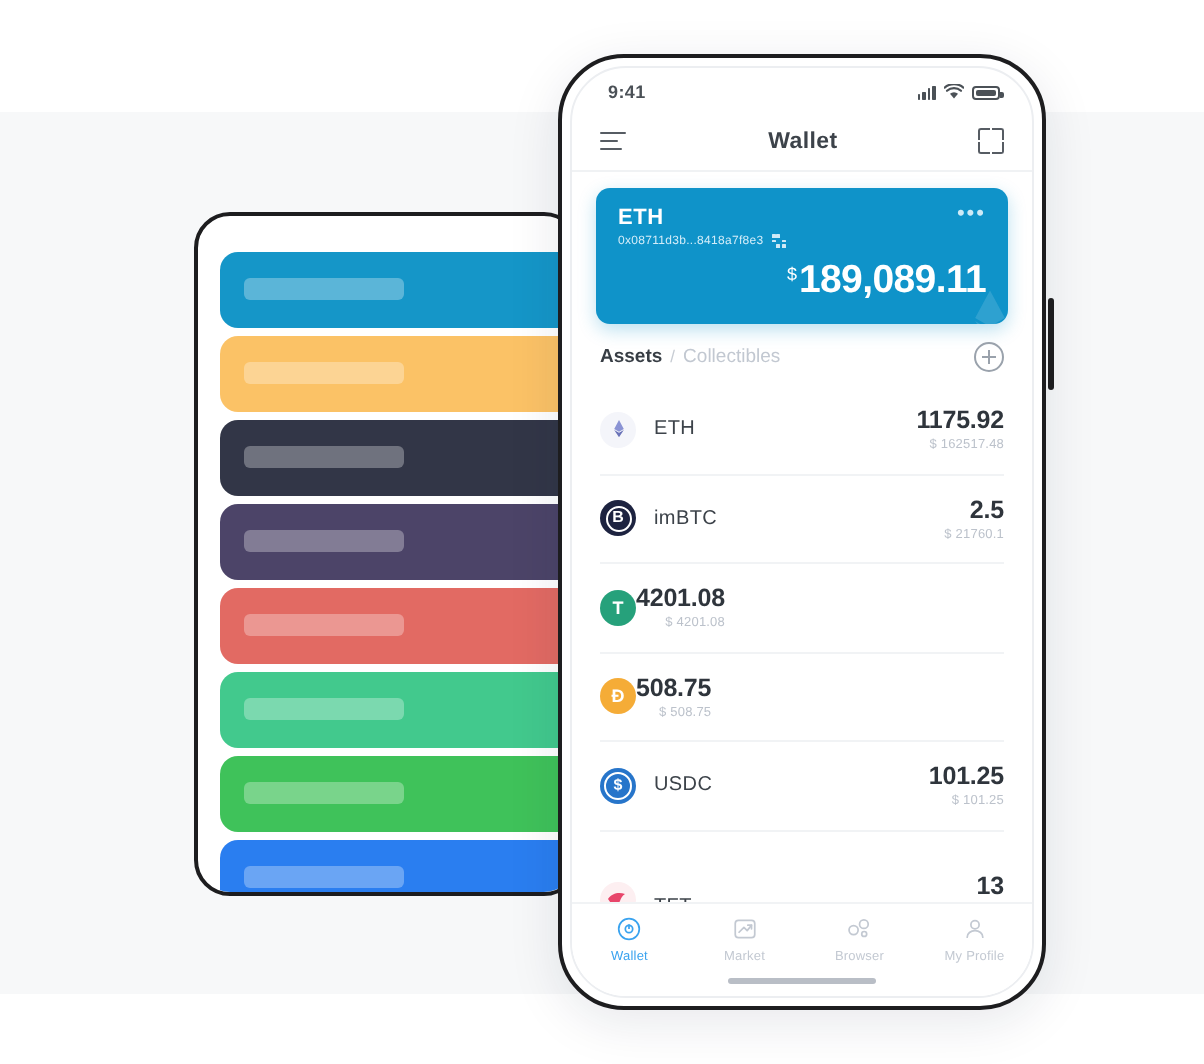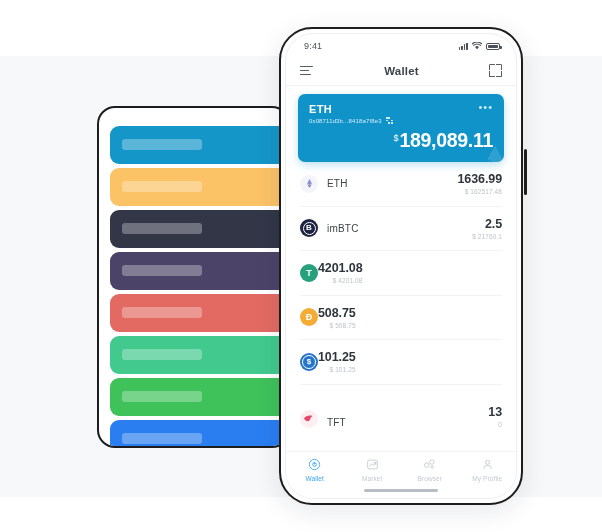--- a/index.html
+++ b/index.html
@@ -77,21 +77,21 @@
     border-radius:2px;
   }
 
   
   .statusbar{
     height:22px;
     display:flex;align-items:center;justify-content:space-between;
     padding:2px 16px 0 18px;
     box-sizing:border-box;
   }
-  .clock{font-size:9px;color:#4b5157;font-weight:normal;letter-spacing:.2px;}
+  .clock{font-size:9px;color:#4b5157;font-weight:bold;letter-spacing:.2px;}
   .sb-right{display:flex;align-items:flex-end;gap:4px;}
   .sig{display:flex;align-items:flex-end;gap:1px;height:8px;}
   .sig i{width:1.6px;background:#4b5157;border-radius:.4px;display:block;}
   .sig i:nth-child(1){height:3px;}
   .sig i:nth-child(2){height:4.5px;}
   .sig i:nth-child(3){height:6px;}
   .sig i:nth-child(4){height:7.5px;}
   .wifi svg{display:block;}
   .batt{
     width:14px;height:7px;border:1px solid #4b5157;border-radius:2px;
@@ -325,32 +325,40 @@
             <span class="bc-cur">$</span>
             <span class="bc-val">189,089.11</span>
           </div>
           <svg class="bc-wm" viewBox="0 0 32 32">
             <path d="M16 3 L9 16 L16 20 L23 16 Z" fill="#ffffff"></path>
             <path d="M16 21.5 L9 17.4 L16 28 L23 17.4 Z" fill="#ffffff"></path>
           </svg>
         </div>
       </div>
 
+      <div class="tabs-row">
+        <div class="tabs">
+          <span class="tab-active">Assets</span>
+          <span class="tab-sep">/</span>
+          <span class="tab-idle">Collectibles</span>
+        </div>
+        <div class="plus-btn"></div>
+      </div>
 
       <div class="assets" id="assets-host">
           <div class="asset">
             <div class="a-icon" style="background:#f4f5fa;color:#6f7ab8">
               <svg width="11" height="11" viewBox="0 0 32 32">
                 <path d="M16 3 L9 16 L16 20 L23 16 Z" fill="#8a93d4"></path>
                 <path d="M16 21.5 L9 17.4 L16 28 L23 17.4 Z" fill="#6b74b8"></path>
               </svg>
             </div>
             <div class="a-name">ETH</div>
             <div class="a-right">
-              <div class="a-amt">1636.99</div>
+              <div class="a-amt">1175.92</div>
               <div class="a-fiat">$ 162517.48</div>
             </div>
           </div>
           <div class="asset">
             <div class="a-icon" style="background:#1d2340;color:#ffffff">
               <span style="font-size:8px;border:1px solid #fff;border-radius:50%;width:11px;height:11px;display:flex;align-items:center;justify-content:center;line-height:1;">B</span>
             </div>
             <div class="a-name">imBTC</div>
             <div class="a-right">
               <div class="a-amt">2.5</div>
@@ -372,20 +380,21 @@
             </div>
             <div class="a-right">
               <div class="a-amt">508.75</div>
               <div class="a-fiat">$ 508.75</div>
             </div>
           </div>
           <div class="asset">
             <div class="a-icon" style="background:#2775ca;color:#ffffff">
               <span style="font-size:8px;border:1.3px solid #fff;border-radius:50%;width:12px;height:12px;display:flex;align-items:center;justify-content:center;line-height:1;">$</span>
             </div>
+            <div class="a-name">USDC</div>
             <div class="a-right">
               <div class="a-amt">101.25</div>
               <div class="a-fiat">$ 101.25</div>
             </div>
           </div>
           <div class="asset">
             <div class="a-icon" style="background:#fdeff1;color:#e8456a">
               <svg width="12" height="10" viewBox="0 0 24 20">
                 <path d="M2 9 C6 3 13 2 19 4 C16 6 15 8 14 11 C12 16 6 16 2 9 Z" fill="#e8456a"></path>
               </svg>

